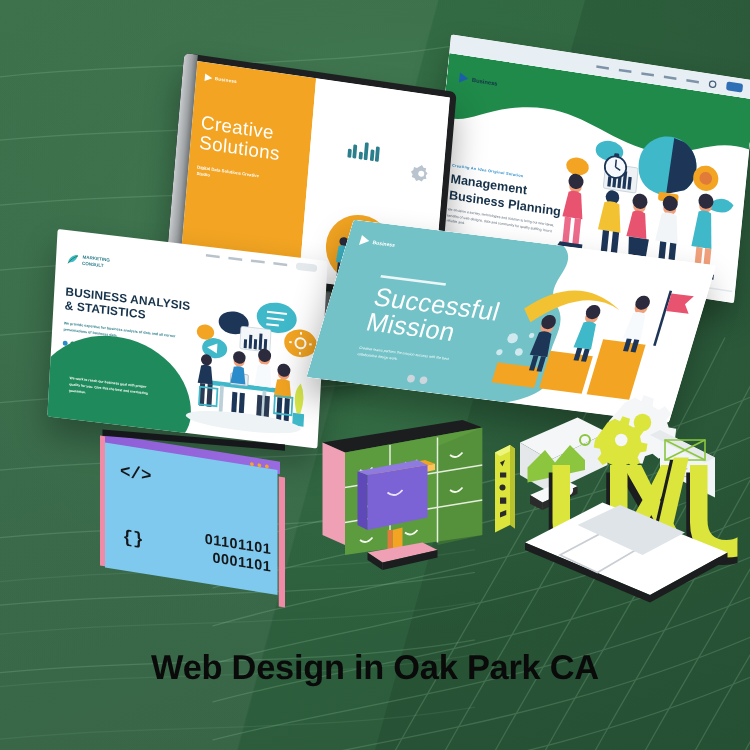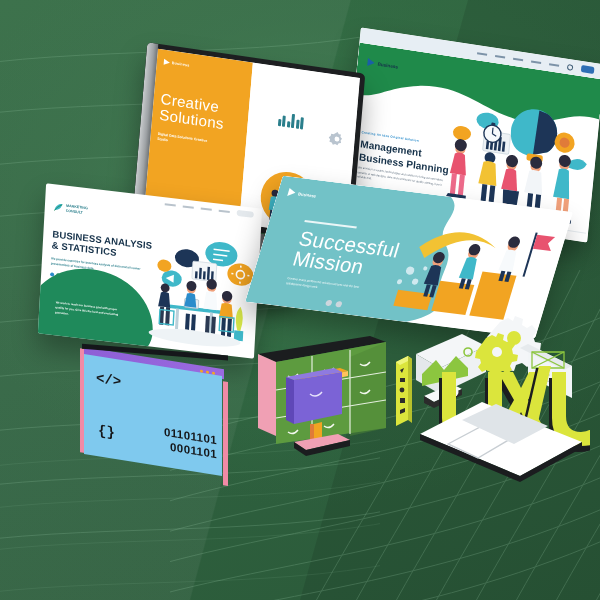--- a/index.html
+++ b/index.html
@@ -712,14 +712,15 @@
 
         <path d="M62 128 L96 110 L126 122 L92 142 Z" fill="none" stroke="#c8ced3" stroke-width="1.4"></path>
 
         <path d="M76 104 L110 88 L162 110 L128 128 Z" fill="#dfe4e8"></path>
       </g>
 
       <path d="M96 86 L112 40 L134 50 L196 126 Z" fill="#ffffff" opacity="0"></path>
     </svg>
   </div>
 
+  <div id="title">Web Design in Oak Park CA</div>
 
 </div>
 
 </body></html>

